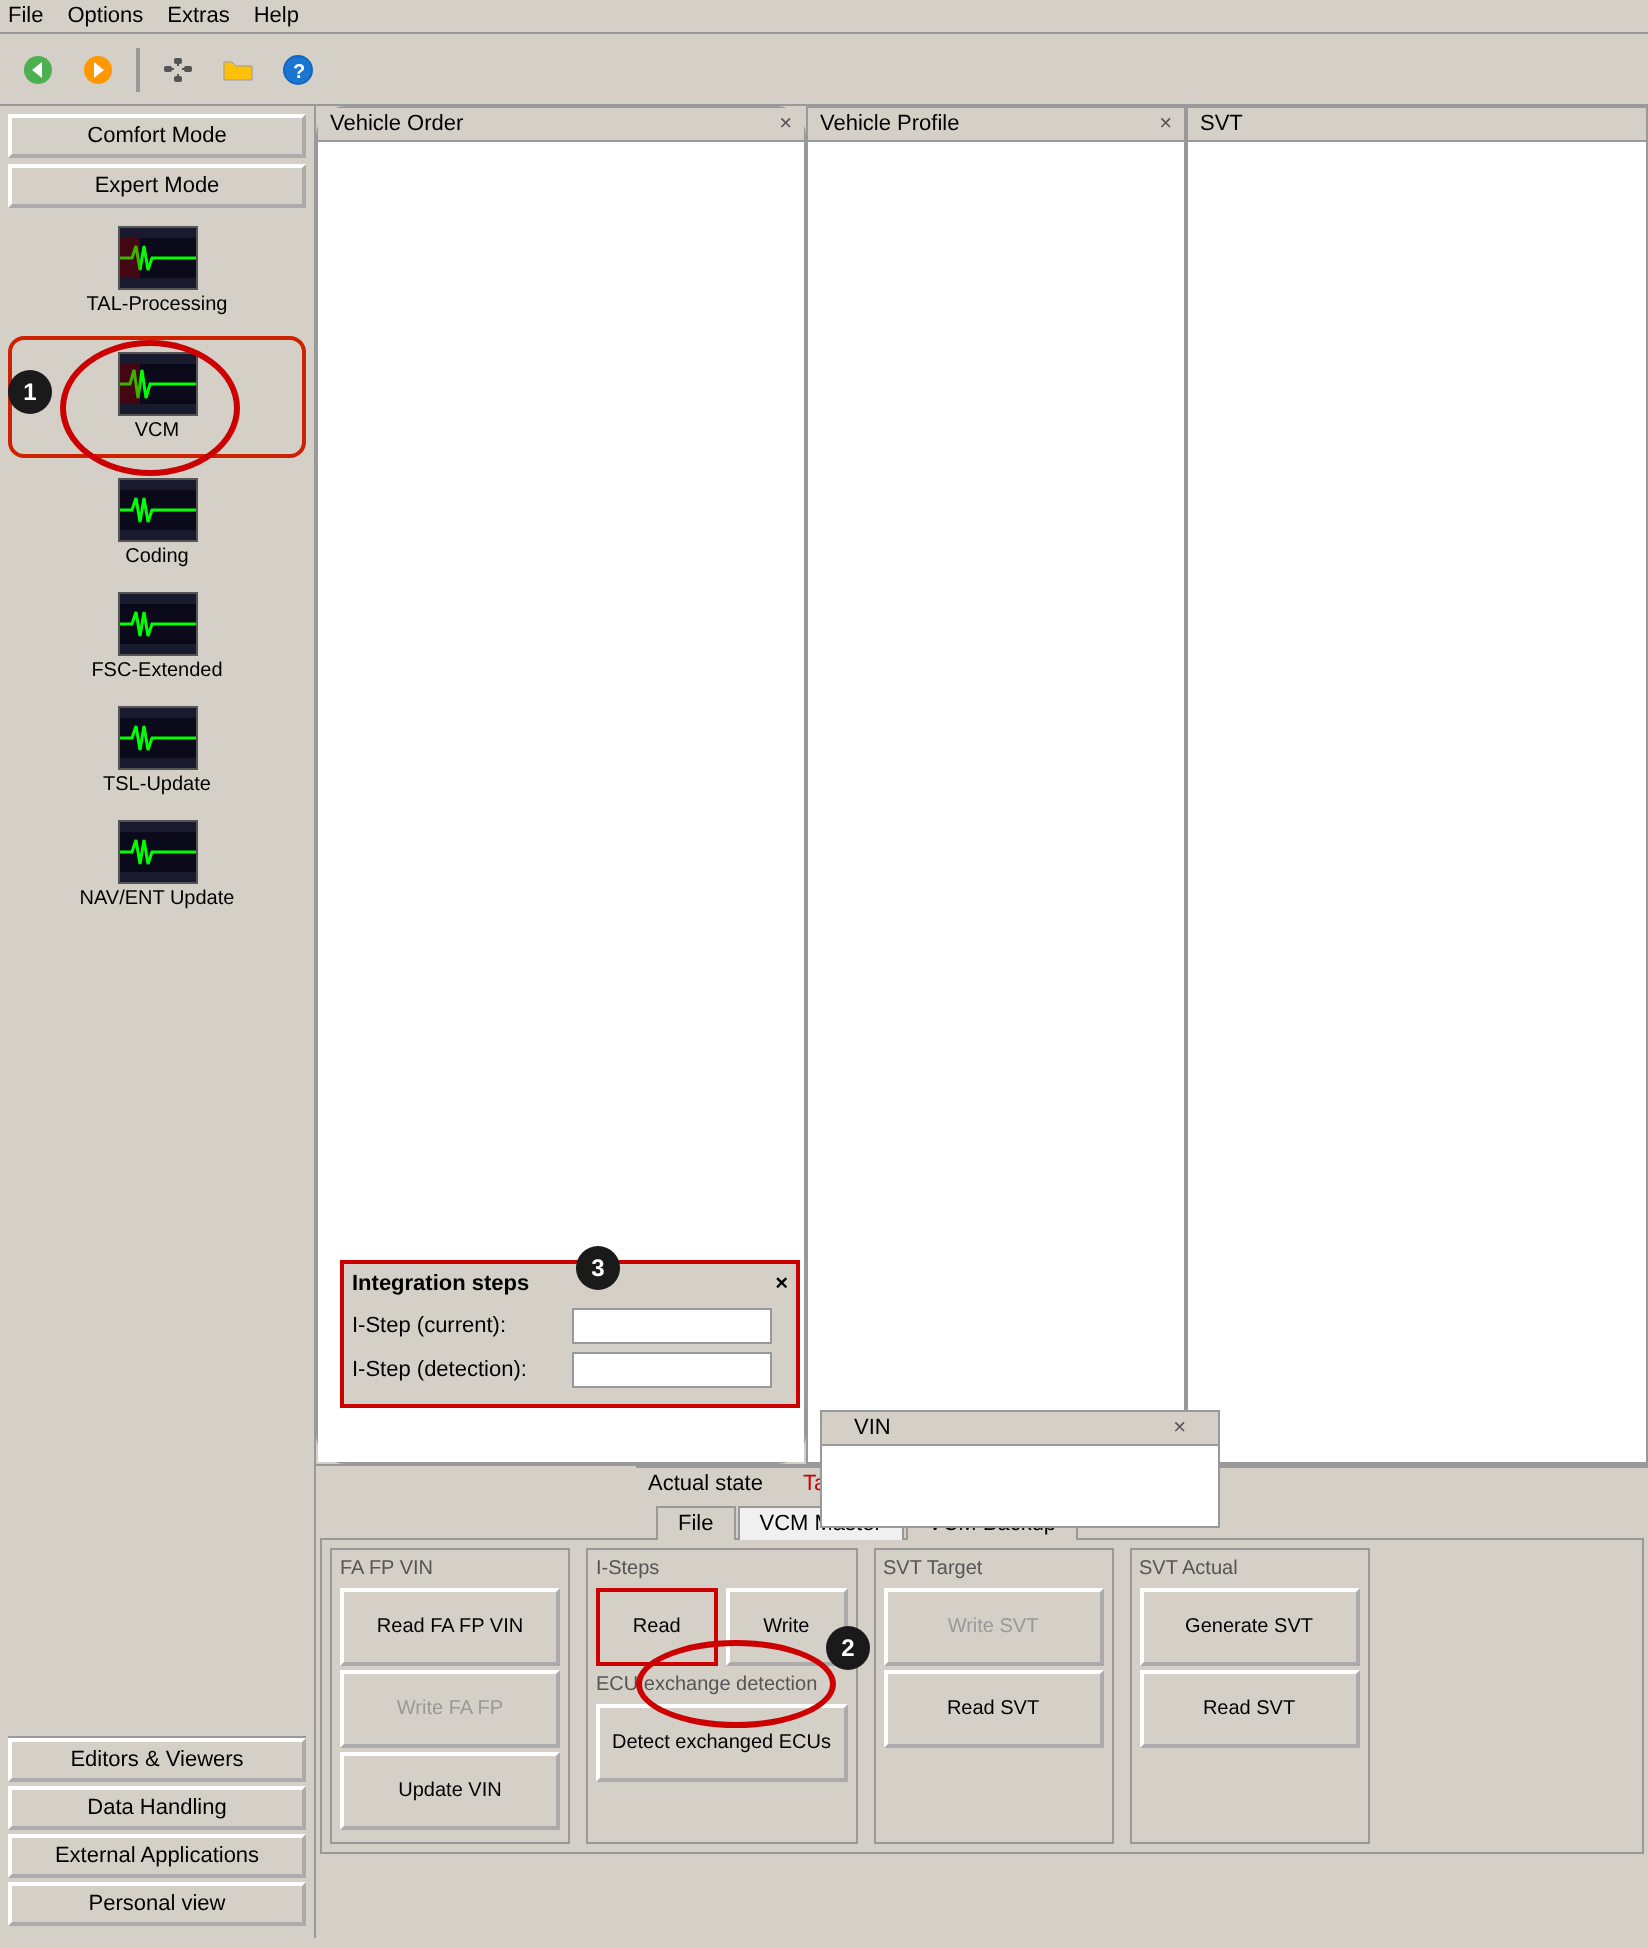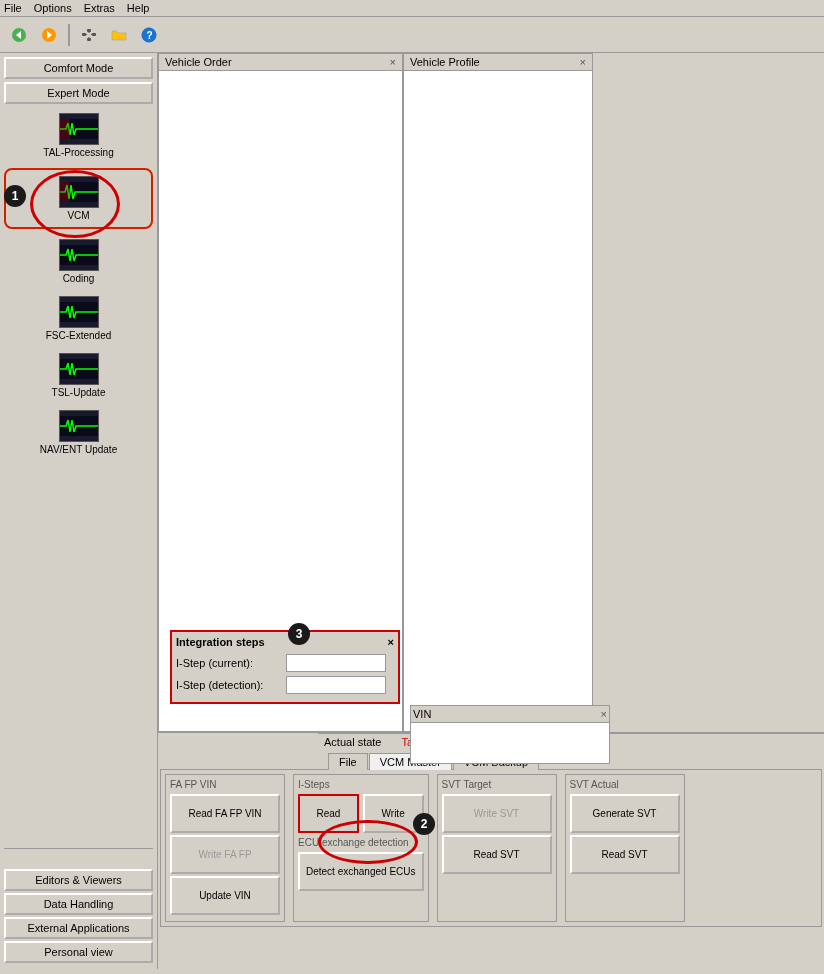--- a/index.html
+++ b/index.html
@@ -21,36 +21,36 @@
     .sidebar { width: 158px; background: #d4d0c8; border-right: 1px solid #999; display: flex; flex-direction: column; padding: 4px; overflow-y: auto; }
     .sidebar-btn { background: #d4d0c8; border: 2px outset #fff; padding: 3px 6px; margin-bottom: 3px; cursor: pointer; text-align: center; font-size: 11px; }
     .sidebar-item { display: flex; flex-direction: column; align-items: center; margin: 4px 0; cursor: pointer; padding: 2px; }
     .sidebar-item-icon { width: 40px; height: 32px; border: 1px solid #555; background: #1a1a2e; position: relative; display: flex; align-items: center; justify-content: center; overflow: hidden; }
     .sidebar-item-label { font-size: 10px; text-align: center; margin-top: 2px; }
 
     
     .vcm-selected { border: 2px solid #cc2200; border-radius: 50%; padding: 6px; }
 
     
-    .sidebar-bottom { margin-top: auto; border-top: 1px solid #999; padding-top: 20px; }
+    .sidebar-bottom { margin-top: auto; border-top: 1px solid #999; padding-top: 0; }
     .sidebar-bottom-btn { background: #d4d0c8; border: 2px outset #fff; padding: 3px 6px; margin-bottom: 2px; cursor: pointer; text-align: center; font-size: 11px; width: 100%; }
 
     
     .content-area { flex: 1; display: flex; flex-direction: column; background: #d4d0c8; overflow: hidden; }
 
     
     .top-panels { display: flex; flex: 0 0 auto; height: 680px; border-bottom: 1px solid #999; }
 
     
     .panel { background: #f0f0f0; border: 1px solid #999; display: flex; flex-direction: column; position: relative; }
     .panel-title-bar { background: #d4d0c8; border-bottom: 1px solid #999; padding: 2px 6px; display: flex; align-items: center; justify-content: space-between; font-size: 11px; }
     .panel-close { cursor: pointer; font-size: 11px; color: #555; }
     .panel-body { flex: 1; background: white; overflow: auto; }
 
-    .vehicle-order-panel { width: 245px; border-right: 1px solid #999; }
+    .vehicle-order-panel { width: 245px; border-right: 1px solid #999; border-radius: 15px; }
     .vehicle-profile-panel { width: 190px; border-right: 1px solid #999; }
     .svt-panel { flex: 1; }
 
     
     .integration-steps-box {
       position: absolute;
       left: 170px;
       top: 630px;
       width: 230px;
       background: #d4d0c8;
@@ -59,21 +59,21 @@
       padding: 4px;
     }
     .is-title-bar { display: flex; justify-content: space-between; align-items: center; margin-bottom: 6px; font-weight: bold; font-size: 11px; }
     .is-close { cursor: pointer; }
     .is-row { display: flex; align-items: center; margin-bottom: 4px; font-size: 11px; }
     .is-label { width: 110px; }
     .is-input { width: 100px; height: 18px; border: 1px solid #999; background: white; }
 
     
     .vin-panel { position: absolute; left: 410px; top: 705px; width: 200px; background: #d4d0c8; border: 1px solid #999; z-index: 50; }
-    .vin-panel-title { background: #d4d0c8; border-bottom: 1px solid #999; padding: 2px 2px; display: flex; justify-content: space-between; }
+    .vin-panel-title { background: #d4d0c8; border-bottom: 1px solid #999; padding: 2px 16px; display: flex; justify-content: space-between; }
     .tabs-bar { display: flex; padding: 2px 4px 0 170px; gap: 1px; background: #d4d0c8; }
     .tab { background: #d4d0c8; border: 1px solid #999; border-bottom: none; padding: 2px 10px; cursor: pointer; font-size: 11px; position: relative; bottom: -1px; }
     .tab.active { background: #f0f0f0; z-index: 5; }
 
     
     .status-bar { background: #d4d0c8; border-top: 1px solid #999; padding: 2px 6px; font-size: 11px; display: flex; gap: 20px; }
     .status-actual { color: #000; }
     .status-target { color: #cc0000; }
     .status-identical { color: #000; }
 
@@ -274,20 +274,26 @@
       </div>
 
       <div class="panel vehicle-profile-panel">
         <div class="panel-title-bar">
           <span>Vehicle Profile</span>
           <span class="panel-close">×</span>
         </div>
         <div class="panel-body"></div>
       </div>
 
+      <div class="panel svt-panel">
+        <div class="panel-title-bar">
+          <span>SVT</span>
+        </div>
+        <div class="panel-body"></div>
+      </div>
     </div>
 
     <div class="integration-steps-box">
       <div class="is-title-bar">
         <span>Integration steps</span>
         <span class="is-close">×</span>
       </div>
       <div class="is-row">
         <span class="is-label">I-Step (current):</span>
         <input class="is-input" type="text" value="" style="">

